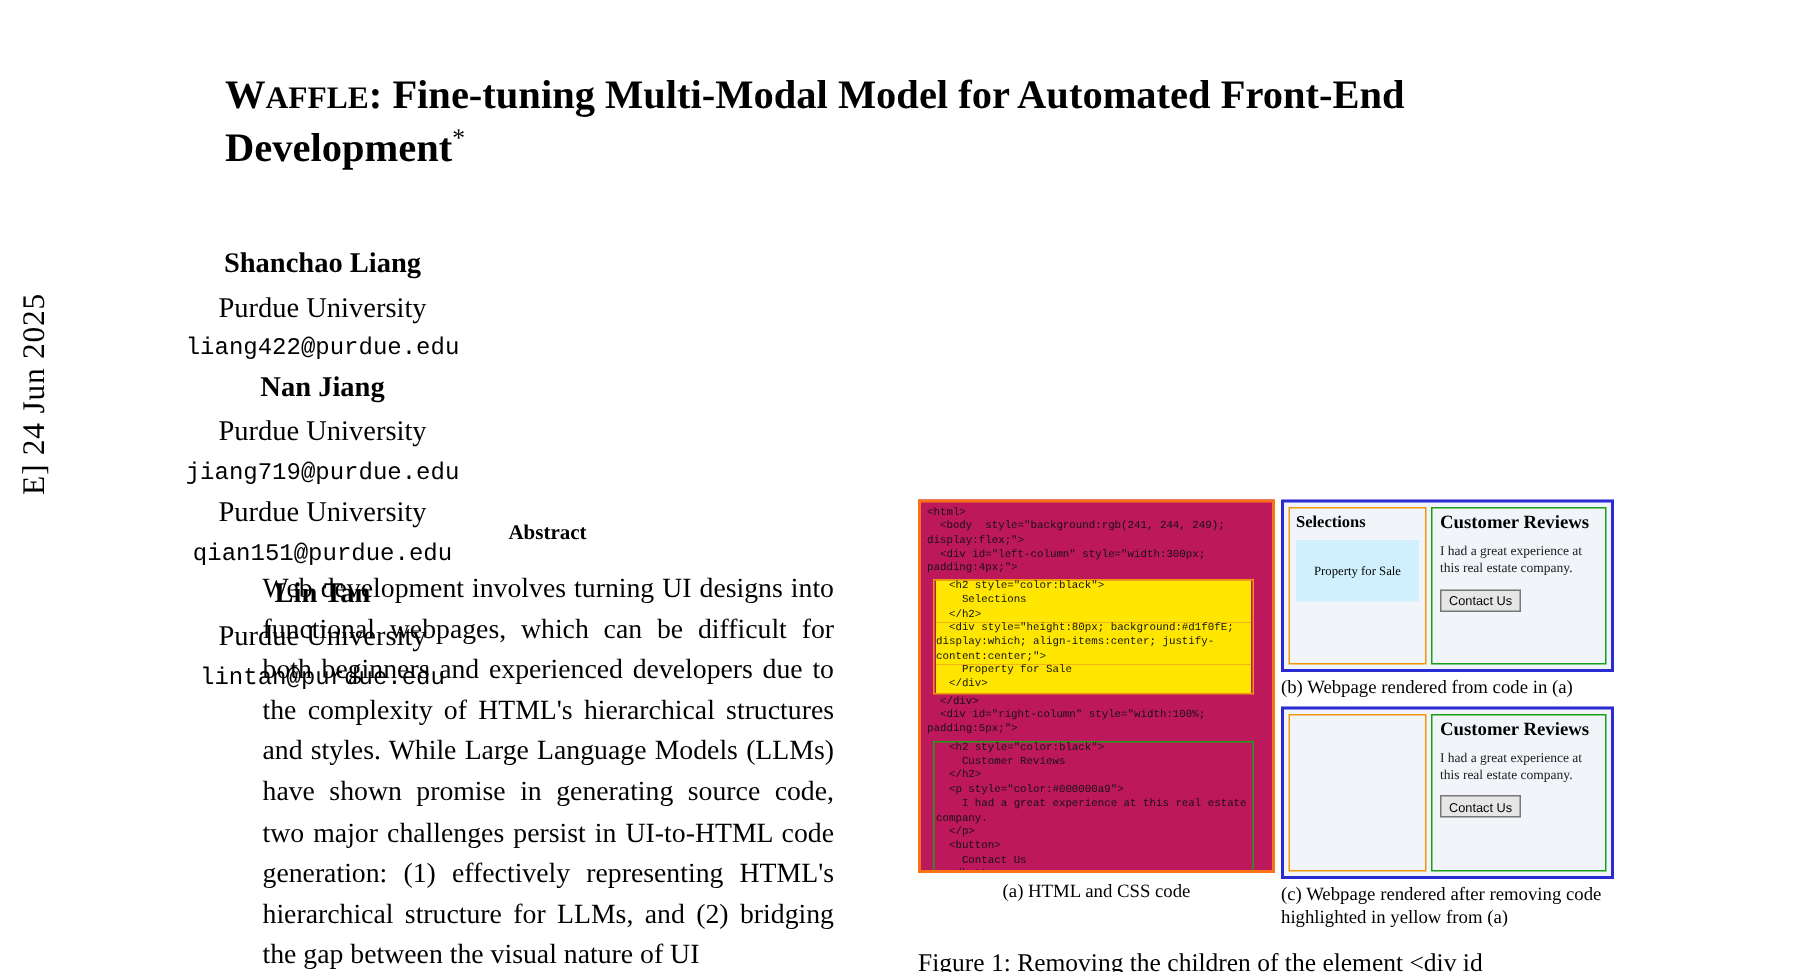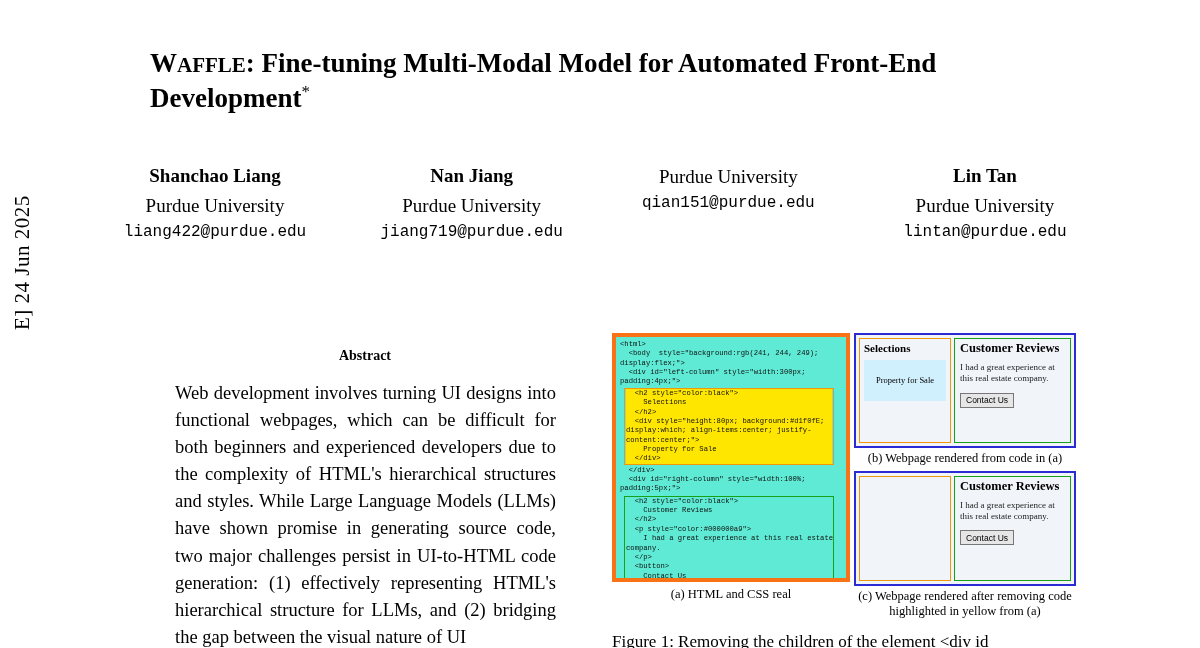--- a/index.html
+++ b/index.html
@@ -57,21 +57,22 @@
     font-weight: normal;
   }
 
   
   .authors {
     position: absolute;
     left: 100px;
     top: 162px;
     width: 1000px;
     display: flex;
-    justify-content: space-between;
+    justify-content: center;
+    flex-direction: column;
   }
   .author-block {
     text-align: center;
     width: 230px;
   }
   .author-name {
     font-weight: bold;
     font-size: 19px;
     line-height: 1.5;
   }
@@ -114,22 +115,22 @@
     width: 464px;
   }
   .fig-row {
     display: flex;
     align-items: flex-start;
   }
 
   
   .code-panel {
     width: 238px;
-    border: 4px solid #f97316;
-    background: #5eead4;
+    border: 2px solid #f97316;
+    background: #be185d;
     padding: 3px 12px 4px 4px;
     box-sizing: border-box;
     font-family: "Liberation Mono", monospace;
     font-size: 7.2px;
     line-height: 1.3;
     color: #111;
     height: 249px;
     overflow: hidden;
     position: relative;
   }
@@ -206,21 +207,21 @@
   .rc-button {
     margin-top: 8px;
     display: inline-block;
     border: 1px solid #777;
     background: #e6e6e6;
     font-size: 8.5px;
     padding: 1.5px 5px;
     font-family: "Liberation Sans", sans-serif;
   }
   .cap {
-    text-align: center;
+    text-align: left;
     font-size: 12.5px;
     font-family: "Liberation Serif", serif;
     line-height: 1.25;
     margin-top: 3px;
   }
   .cap-b { margin-top: 3px; }
   .cap-c { margin-top: 3px; }
   .cap-a {
     text-align: center;
     font-size: 12.5px;
@@ -305,21 +306,21 @@
           <div class="code-line">  &lt;p style="color:#000000a9"&gt;</div>
           <div class="code-line">    I had a great experience at this real estate</div>
           <div class="code-line">company.</div>
           <div class="code-line">  &lt;/p&gt;</div>
           <div class="code-line">  &lt;button&gt;</div>
           <div class="code-line">    Contact Us</div>
           <div class="code-line">  &lt;/button&gt;</div>
         </div>
 
       </div>
-      <div class="cap-a">(a) HTML and CSS real</div>
+      <div class="cap-a">(a) HTML and CSS code</div>
     </div>
 
     <div class="right-stack">
 
       <div class="render-box b">
         <div class="left-col-render">
           <div class="lc-title">Selections</div>
           <div class="lc-banner">Property for Sale</div>
         </div>
         <div class="right-col-render">

